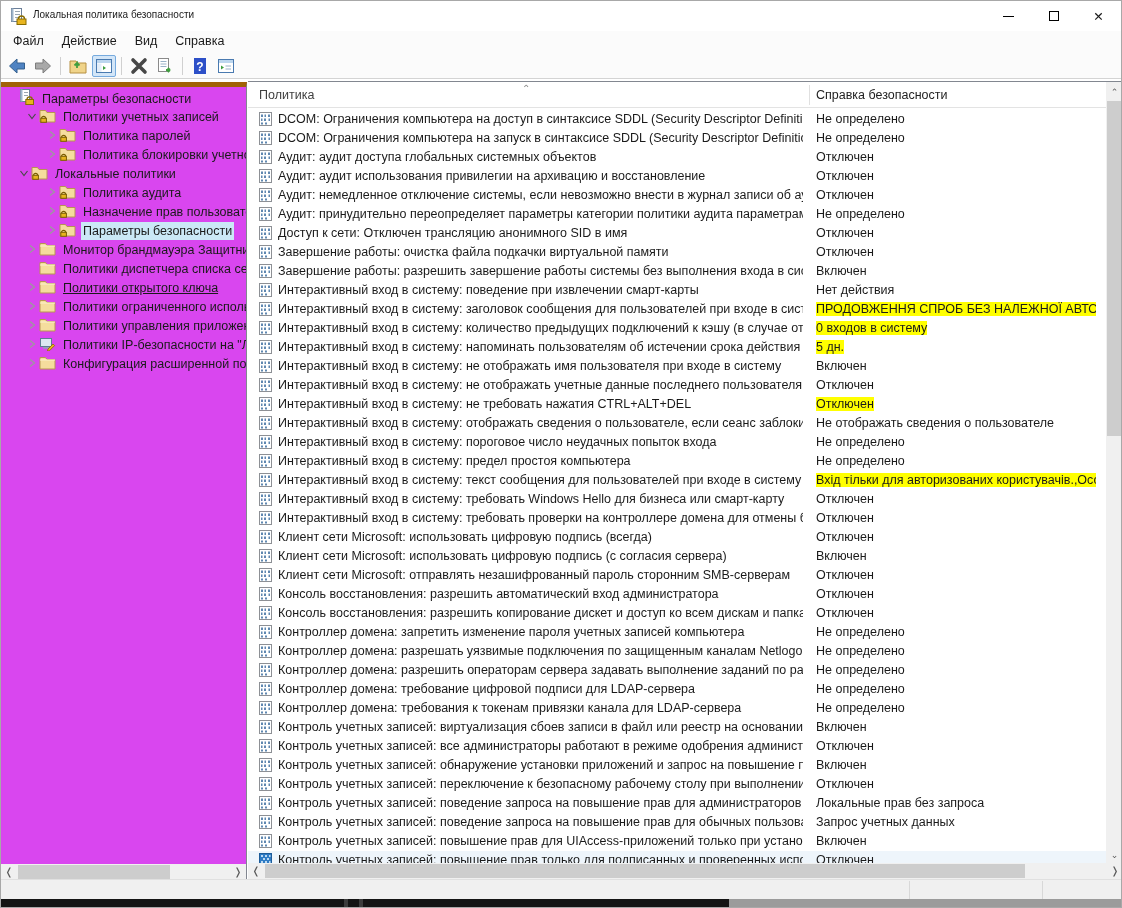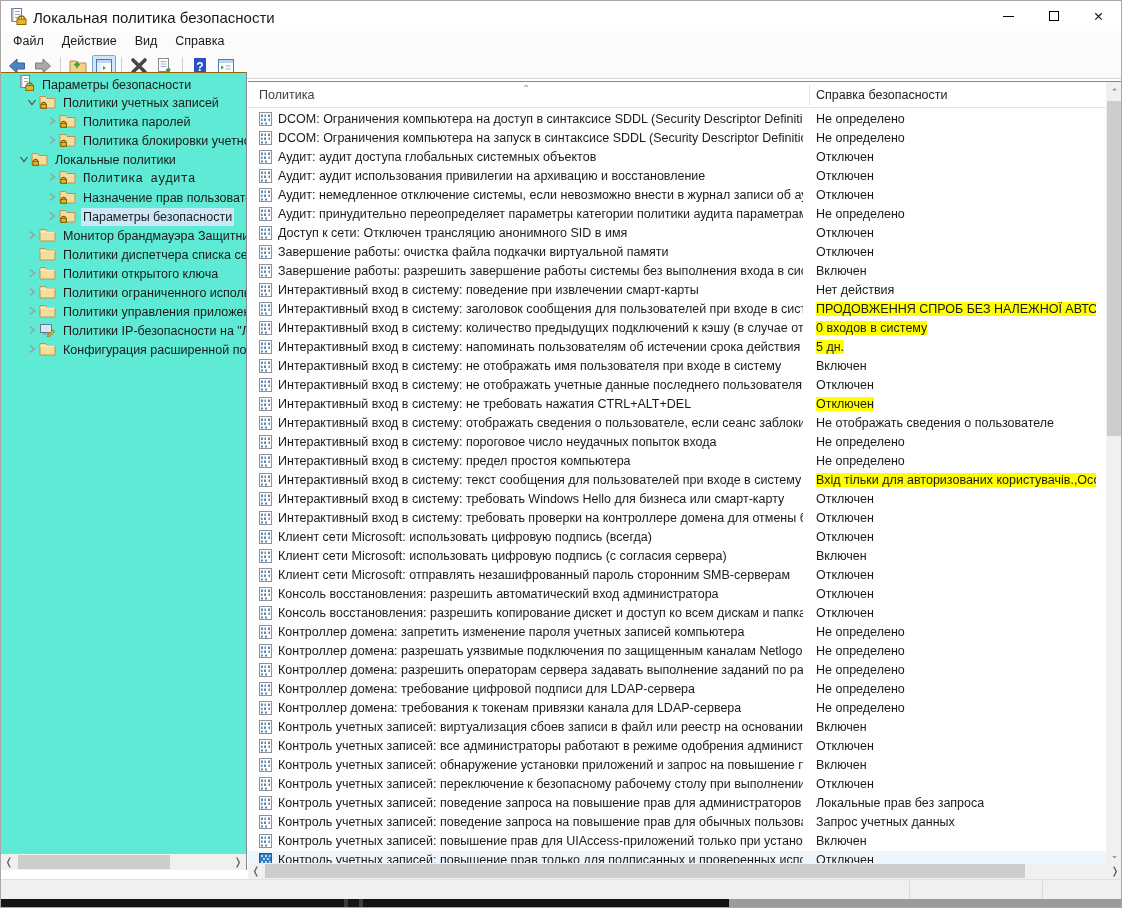--- a/index.html
+++ b/index.html
@@ -4,40 +4,40 @@
 <style>
   * { margin:0; padding:0; box-sizing:border-box; }
   html,body { background:#fff; }
   body { font-family:"Liberation Sans", sans-serif; font-size:12.5px; color:#1a1a1a; }
   .window { position:relative; width:1122px; height:908px; background:#fff; overflow:hidden;
             border:1px solid #a8a8a8; }
 
   
   .titlebar { position:absolute; left:0; top:0; width:100%; height:30px; background:#fff; }
   .title-icon { position:absolute; left:9px; top:7px; width:17px; height:17px; }
-  .title-text { position:absolute; left:32px; top:8px; font-size:15px; white-space:nowrap; }
+  .title-text { position:absolute; left:32px; top:8px; font-size:10px; white-space:nowrap; }
   .winbtn { position:absolute; top:0; width:45px; height:30px; display:flex; align-items:center; justify-content:center; }
   .winbtn.min { right:90px; } .winbtn.max { right:45px; } .winbtn.close { right:0; }
   .glyph-min { width:11px; height:1px; background:#000; display:block; }
   .glyph-max { width:10px; height:10px; border:1px solid #000; display:block; }
 
   
   .menubar { position:absolute; left:0; top:30px; width:100%; height:22px; background:#fbfbfb; padding-left:3px; }
   .menu-item { display:inline-block; padding:3px 9px; font-size:12.5px; }
 
   
   .toolbar { position:absolute; left:0; top:52px; width:100%; height:26px; background:#fbfbfb;
              border-bottom:1px solid #d4d4d4; display:flex; align-items:center; padding-left:3px; }
   .tb-btn { width:24px; height:22px; display:flex; align-items:center; justify-content:center; margin:0 1px; border:1px solid transparent; }
   .tb-btn.active { background:#d3e6f8; border:1px solid #76aade; border-radius:2px; }
   .tb-sep { width:1px; height:18px; background:#d0d0d0; margin:0 4px; }
 
   
-  .tree-pane { position:absolute; left:0; top:71px; width:246px; height:798px; background:#5eead4;
-               border-top:1px solid #a16207; border-right:1px solid #828790; overflow:hidden; }
+  .tree-pane { position:absolute; left:0; top:81px; width:246px; height:798px; background:#d946ef;
+               border-top:5px solid #a16207; border-right:1px solid #828790; overflow:hidden; }
   .tree-items { position:absolute; left:0; top:2px; width:100%; }
   .tree-item { position:relative; height:19px; line-height:19px; white-space:nowrap; overflow:hidden; }
   .tree-item .arrow { display:inline-block; width:14px; text-align:center; }
   .tree-item .ticon { display:inline-block; vertical-align:-2px; margin-right:5px; }
   .tree-item.selected .lbl { background:#cbe8f6; }
   .tree-item .lbl { padding:2px 2px; }
 
   .list-pane { position:absolute; left:247px; top:80px; width:875px; height:798px; background:#fff;
                border-top:1px solid #828790; overflow:hidden; }
   .list-header { position:absolute; left:0; top:0; width:858px; height:26px; background:#fff;
@@ -203,21 +203,21 @@
               <rect x="1.8" y="9.3" width="5.6" height="4" fill="#e8b51f" stroke="#7a5c00"></rect>
             </svg></span><span class="lbl">Политика блокировки учетной записи</span></div>
         <div class="tree-item" style="padding-left: 16px;"><span class="arrow"><svg width="10" height="10" viewBox="0 0 10 10">
               <polyline points="1.5,3 5,7.5 8.5,3" fill="none" stroke="#4a4a4a" stroke-width="1.2"></polyline>
             </svg></span><span class="ticon"><svg width="17" height="14" viewBox="0 0 17 14">
               <path d="M1 1.5 h5.5 l1.5 2 H16 v9.5 H1 Z" fill="#f5dd9d" stroke="#b89552"></path>
               <path d="M1 4.5 h15" stroke="#e3c univ" stroke-width="0"></path>
               <path d="M2.6 9.3 a2 2 0 0 1 4 0" fill="none" stroke="#7a5c00" stroke-width="1.2"></path>
               <rect x="1.8" y="9.3" width="5.6" height="4" fill="#e8b51f" stroke="#7a5c00"></rect>
             </svg></span><span class="lbl">Локальные политики</span></div>
-        <div class="tree-item" style="padding-left: 44px; font-family: Liberation Mono, monospace;"><span class="arrow"><svg width="10" height="10" viewBox="0 0 10 10">
+        <div class="tree-item" style="padding-left: 44px;"><span class="arrow"><svg width="10" height="10" viewBox="0 0 10 10">
               <polyline points="3,1.5 7.5,5 3,8.5" fill="none" stroke="#9b9b9b" stroke-width="1.2"></polyline>
             </svg></span><span class="ticon"><svg width="17" height="14" viewBox="0 0 17 14">
               <path d="M1 1.5 h5.5 l1.5 2 H16 v9.5 H1 Z" fill="#f5dd9d" stroke="#b89552"></path>
               <path d="M1 4.5 h15" stroke="#e3c univ" stroke-width="0"></path>
               <path d="M2.6 9.3 a2 2 0 0 1 4 0" fill="none" stroke="#7a5c00" stroke-width="1.2"></path>
               <rect x="1.8" y="9.3" width="5.6" height="4" fill="#e8b51f" stroke="#7a5c00"></rect>
             </svg></span><span class="lbl">Политика аудита</span></div>
         <div class="tree-item" style="padding-left: 44px;"><span class="arrow"><svg width="10" height="10" viewBox="0 0 10 10">
               <polyline points="3,1.5 7.5,5 3,8.5" fill="none" stroke="#9b9b9b" stroke-width="1.2"></polyline>
             </svg></span><span class="ticon"><svg width="17" height="14" viewBox="0 0 17 14">
@@ -237,21 +237,21 @@
         <div class="tree-item" style="padding-left: 24px;"><span class="arrow"><svg width="10" height="10" viewBox="0 0 10 10">
               <polyline points="3,1.5 7.5,5 3,8.5" fill="none" stroke="#9b9b9b" stroke-width="1.2"></polyline>
             </svg></span><span class="ticon"><svg width="17" height="14" viewBox="0 0 17 14">
               <path d="M1 1.5 h5.5 l1.5 2 H16 v9.5 H1 Z" fill="#f5dd9d" stroke="#b89552"></path>
               <path d="M1 4 H16" stroke="#fdf2cf" stroke-width="1"></path>
             </svg></span><span class="lbl">Монитор брандмауэра Защитника Windows</span></div>
         <div class="tree-item" style="padding-left: 24px;"><span class="arrow"></span><span class="ticon"><svg width="17" height="14" viewBox="0 0 17 14">
               <path d="M1 1.5 h5.5 l1.5 2 H16 v9.5 H1 Z" fill="#f5dd9d" stroke="#b89552"></path>
               <path d="M1 4 H16" stroke="#fdf2cf" stroke-width="1"></path>
             </svg></span><span class="lbl">Политики диспетчера списка сетей</span></div>
-        <div class="tree-item" style="padding-left: 24px;"><span class="arrow"><svg width="10" height="10" viewBox="0 0 10 10">
+        <div class="tree-item" style="padding-left: 24px; text-decoration: underline;"><span class="arrow"><svg width="10" height="10" viewBox="0 0 10 10">
               <polyline points="3,1.5 7.5,5 3,8.5" fill="none" stroke="#9b9b9b" stroke-width="1.2"></polyline>
             </svg></span><span class="ticon"><svg width="17" height="14" viewBox="0 0 17 14">
               <path d="M1 1.5 h5.5 l1.5 2 H16 v9.5 H1 Z" fill="#f5dd9d" stroke="#b89552"></path>
               <path d="M1 4 H16" stroke="#fdf2cf" stroke-width="1"></path>
             </svg></span><span class="lbl">Политики открытого ключа</span></div>
         <div class="tree-item" style="padding-left: 24px;"><span class="arrow"><svg width="10" height="10" viewBox="0 0 10 10">
               <polyline points="3,1.5 7.5,5 3,8.5" fill="none" stroke="#9b9b9b" stroke-width="1.2"></polyline>
             </svg></span><span class="ticon"><svg width="17" height="14" viewBox="0 0 17 14">
               <path d="M1 1.5 h5.5 l1.5 2 H16 v9.5 H1 Z" fill="#f5dd9d" stroke="#b89552"></path>
               <path d="M1 4 H16" stroke="#fdf2cf" stroke-width="1"></path>

